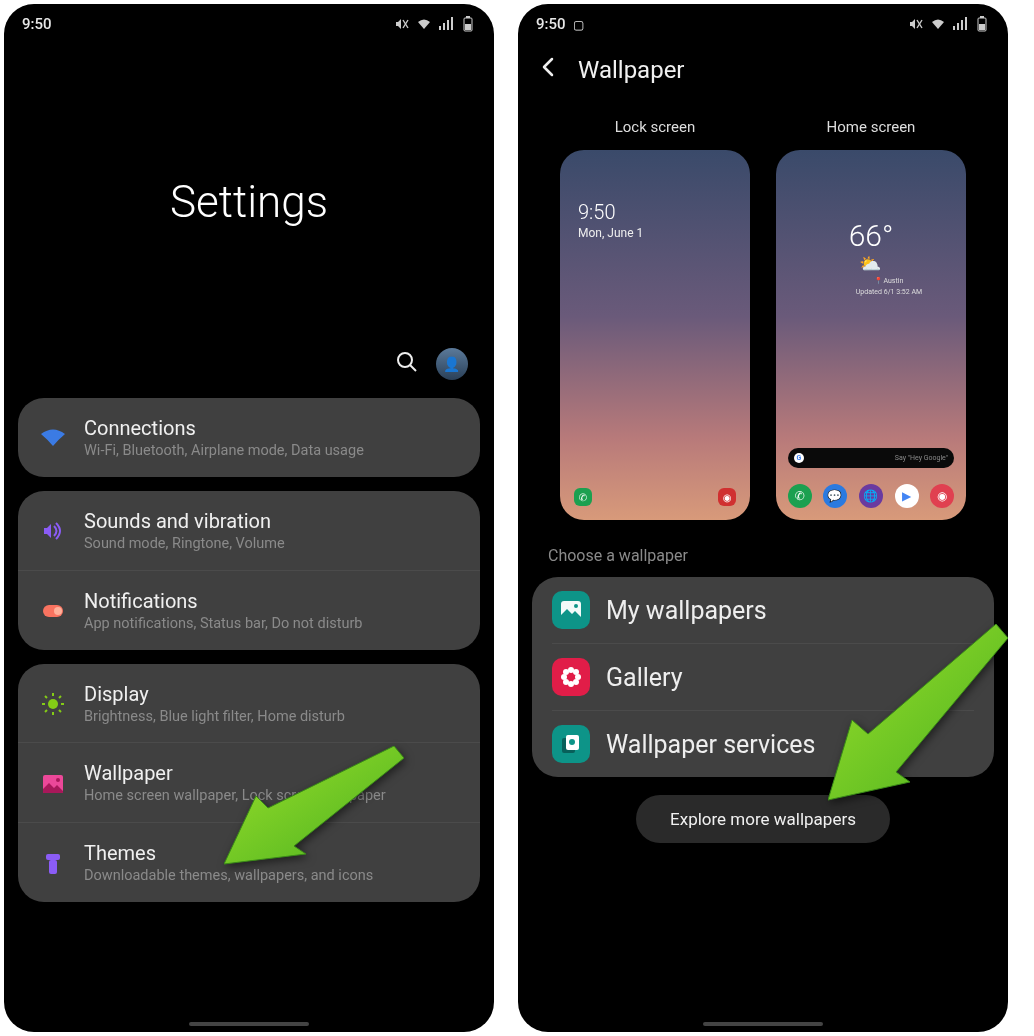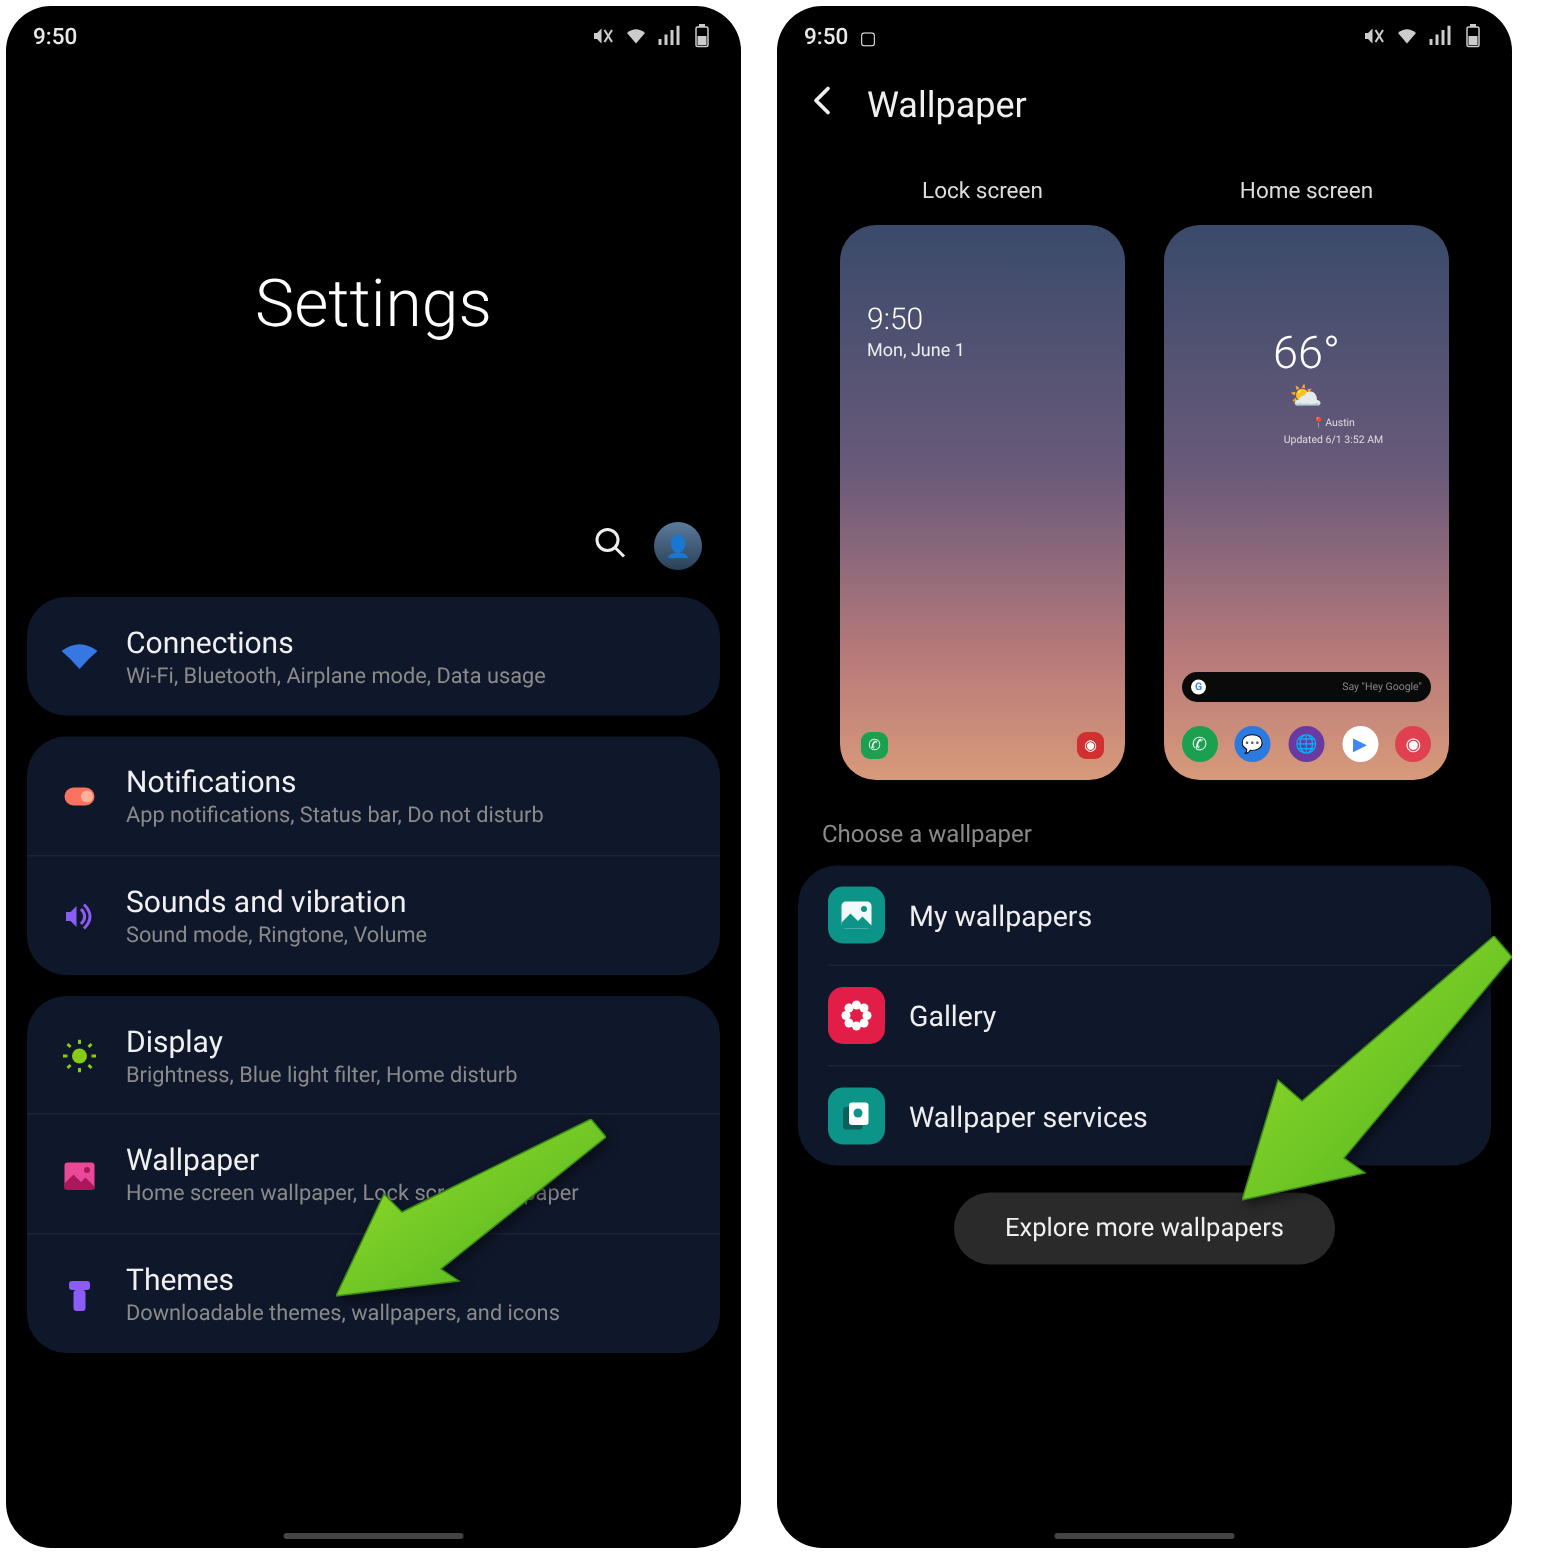--- a/index.html
+++ b/index.html
@@ -28,21 +28,21 @@
   
   .hero {
     text-align: center; padding: 140px 0 120px 0;
     font-size: 44px; font-weight: 300; color: #ffffff;
   }
   .search-row { display: flex; justify-content: flex-end; align-items: center; gap: 18px; padding: 0 26px 18px 0; }
   .search-row .search-ico { font-size: 20px; color: #ddd; }
   .avatar { width: 32px; height: 32px; border-radius: 50%; background: linear-gradient(#5b7a9a,#2a4058); display:flex; align-items:center; justify-content:center; font-size:14px; }
 
   .card {
-    background: #0f172a;
+    background: #404040;
     margin: 0 14px 14px 14px;
     border-radius: 26px;
     overflow: hidden;
   }
   .row {
     display: flex; align-items: center;
     padding: 18px 20px 16px 20px;
     position: relative;
   }
   .row + .row { border-top: 1px solid rgba(255,255,255,0.06); }
@@ -84,21 +84,21 @@
   .home-search { position:absolute; bottom:52px; left:12px; right:12px; height:20px; border-radius:12px; background:#0a0a0a; display:flex; align-items:center; padding:0 6px; font-size:7px; color:#888; }
   .home-gdot { width:10px; height:10px; border-radius:50%; background:#fff; margin-right:auto; font-size:7px; display:flex; align-items:center; justify-content:center; color:#4285f4; font-weight:700; }
   .home-dock { position:absolute; bottom:12px; left:0; right:0; display:flex; justify-content:space-evenly; }
   .dock-ico { width:24px; height:24px; border-radius:50%; display:flex; align-items:center; justify-content:center; font-size:12px; color:#fff; }
 
   .section-label { font-size: 16px; color: #8a8a8a; padding: 14px 30px 8px 30px; }
 
   .wp-row { display:flex; align-items:center; padding:14px 20px; gap:16px; }
   .wp-row + .wp-row { border-top: 1px solid rgba(255,255,255,0.06); margin:0 20px; padding-left:0; padding-right:0; }
   .wp-ico { width:38px; height:38px; border-radius:10px; display:flex; align-items:center; justify-content:center; font-size:18px; flex-shrink:0; }
-  .wp-title { font-size: 19px; color: #eee; }
+  .wp-title { font-size: 25px; color: #eee; }
 
   .explore-btn {
     display:block; margin: 18px auto 0 auto; padding: 14px 34px;
     background:#2a2a2a; border-radius: 30px; font-size: 17px; color:#f0f0f0;
     width: fit-content;
   }
 
   .arrow {
     position:absolute; z-index:50;
   }
@@ -167,42 +167,42 @@
       </span>
       <div class="txt">
         <div class="title">Connections</div>
         <div class="sub">Wi-Fi, Bluetooth, Airplane mode, Data usage</div>
       </div>
     </div>
   </div>
 
   <div class="card">
     <div class="row">
-      <span class="ico" style="color:#f97360">
-        <svg width="22" height="18" viewBox="0 0 22 18">
-            <rect x="1" y="3" width="20" height="12" rx="6" fill="currentColor"></rect>
-            <circle cx="16" cy="9" r="4" fill="#ffb09a"></circle>
-          </svg>
-      </span>
-      <div class="txt">
-        <div class="title">Notifications</div>
-        <div class="sub">App notifications, Status bar, Do not disturb</div>
-      </div>
-    </div>
-    <div class="row">
       <span class="ico" style="color:#8b5cf6">
         <svg width="22" height="20" viewBox="0 0 22 20">
             <path d="M2 7h3l4-4v14l-4-4H2z" fill="currentColor"></path>
             <path d="M12 5 Q17 10 12 15" fill="none" stroke="currentColor" stroke-width="2"></path>
             <path d="M14 2 Q22 10 14 18" fill="none" stroke="currentColor" stroke-width="2"></path>
           </svg>
       </span>
       <div class="txt">
         <div class="title">Sounds and vibration</div>
         <div class="sub">Sound mode, Ringtone, Volume</div>
+      </div>
+    </div>
+    <div class="row">
+      <span class="ico" style="color:#f97360">
+        <svg width="22" height="18" viewBox="0 0 22 18">
+            <rect x="1" y="3" width="20" height="12" rx="6" fill="currentColor"></rect>
+            <circle cx="16" cy="9" r="4" fill="#ffb09a"></circle>
+          </svg>
+      </span>
+      <div class="txt">
+        <div class="title">Notifications</div>
+        <div class="sub">App notifications, Status bar, Do not disturb</div>
       </div>
     </div>
   </div>
 
   <div class="card">
     <div class="row">
       <span class="ico" style="color:#84cc16">
         <svg width="22" height="22" viewBox="0 0 22 22">
             <circle cx="11" cy="11" r="5" fill="currentColor"></circle>
             <g stroke="currentColor" stroke-width="2">

